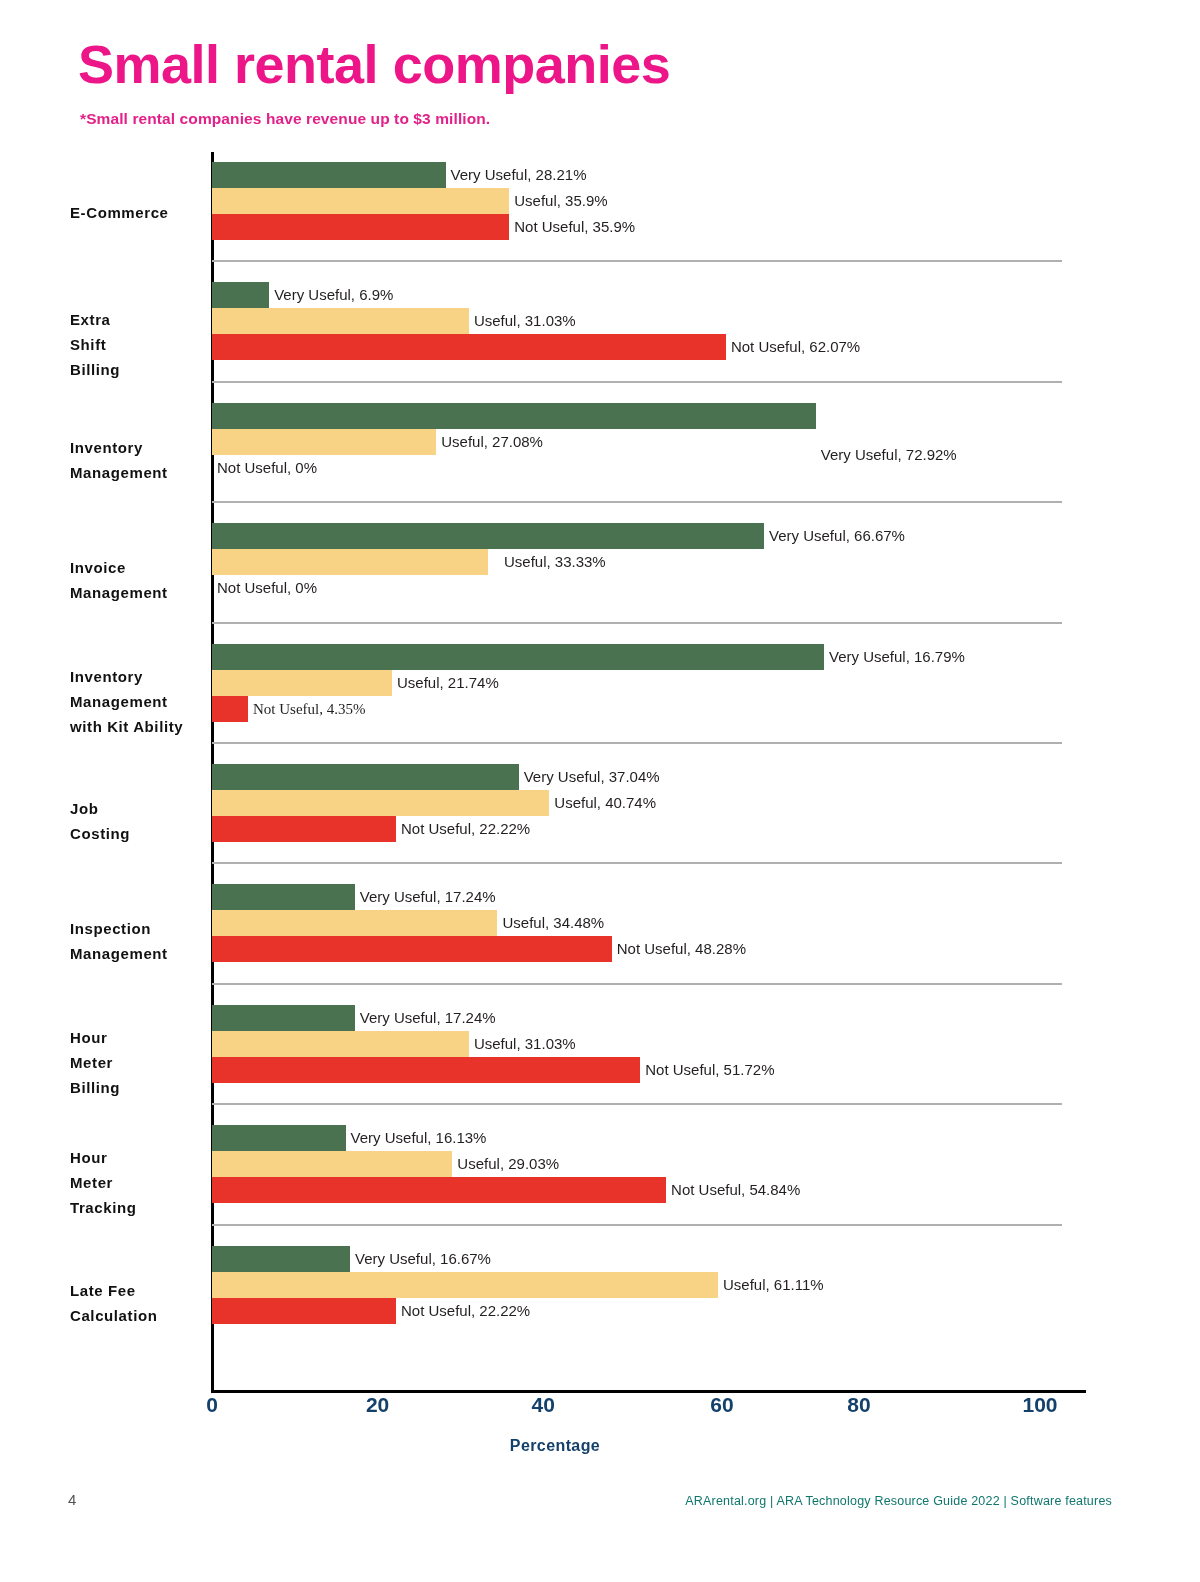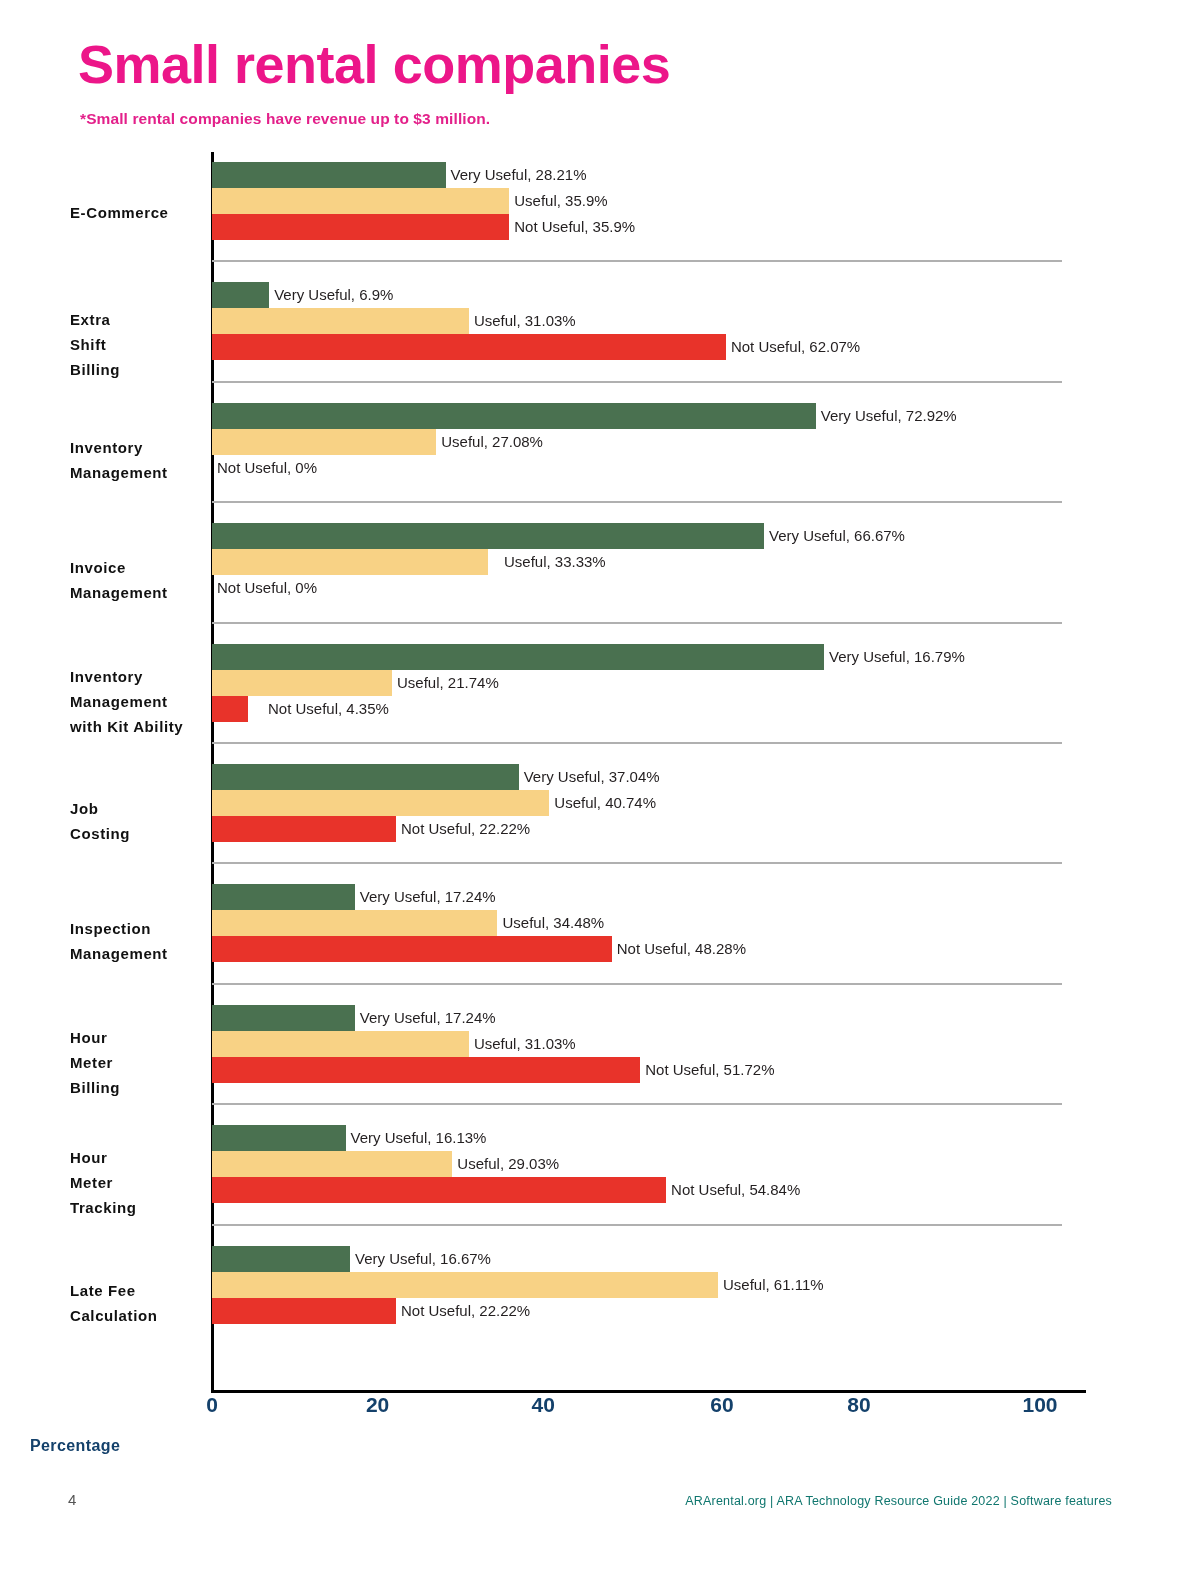--- a/index.html
+++ b/index.html
@@ -127,20 +127,21 @@
     transform: translateX(-50%);
     font-size: 21px;
     font-weight: bold;
     color: #14416b;
   }
   #x-axis-title {
     position: absolute;
     left: 0;
     top: 1437px;
     width: 1080px;
+    text-align: center;
     font-size: 16px;
     font-weight: bold;
     color: #14416b;
     letter-spacing: 0.4px;
   }
   #x-axis-title-inner { display: inline-block; margin-left: 30px; }
 
   
   #footer-page-number {
     position: absolute;
@@ -212,21 +213,21 @@
       </div>
       <div class="cat-group" style="top: 250.8px;">
         <div class="cat-sep" style="top: -22px;"></div>
         <div class="cat-label" style="top: 32px;">
           <div>Inventory</div>
           <div>Management</div>
         </div>
         <div class="bars" style="top: 0px;">
           <div class="bar-row">
             <div class="bar" style="width: 603.778px; background: rgb(74, 113, 80);"></div>
-            <div class="bar-lbl" style="left: 603.778px;">Very Useful, 72.92%</div>
+            <div class="bar-lbl" style="left: 603.778px; margin-top: 39px;">Very Useful, 72.92%</div>
           </div>
           <div class="bar-row">
             <div class="bar" style="width: 224.222px; background: rgb(248, 210, 133);"></div>
             <div class="bar-lbl" style="left: 224.222px;">Useful, 27.08%</div>
           </div>
           <div class="bar-row">
             <div class="bar-lbl" style="left: 0px;">Not Useful, 0%</div>
           </div>
         </div>
       </div>
@@ -261,21 +262,21 @@
           <div class="bar-row">
             <div class="bar" style="width: 611.975px; background: rgb(74, 113, 80);"></div>
             <div class="bar-lbl" style="left: 611.975px;">Very Useful, 16.79%</div>
           </div>
           <div class="bar-row">
             <div class="bar" style="width: 180.007px; background: rgb(248, 210, 133);"></div>
             <div class="bar-lbl" style="left: 180.007px;">Useful, 21.74%</div>
           </div>
           <div class="bar-row">
             <div class="bar" style="width: 36.018px; background: rgb(232, 51, 42);"></div>
-            <div class="bar-lbl" style="left: 51px;">Not Useful, 4.35%</div>
+            <div class="bar-lbl" style="left: 36px; font-family: Liberation Serif, serif;">Not Useful, 4.35%</div>
           </div>
         </div>
       </div>
       <div class="cat-group" style="top: 612px;">
         <div class="cat-sep" style="top: -22px;"></div>
         <div class="cat-label" style="top: 32px;">
           <div>Job</div>
           <div>Costing</div>
         </div>
         <div class="bars" style="top: 0px;">

